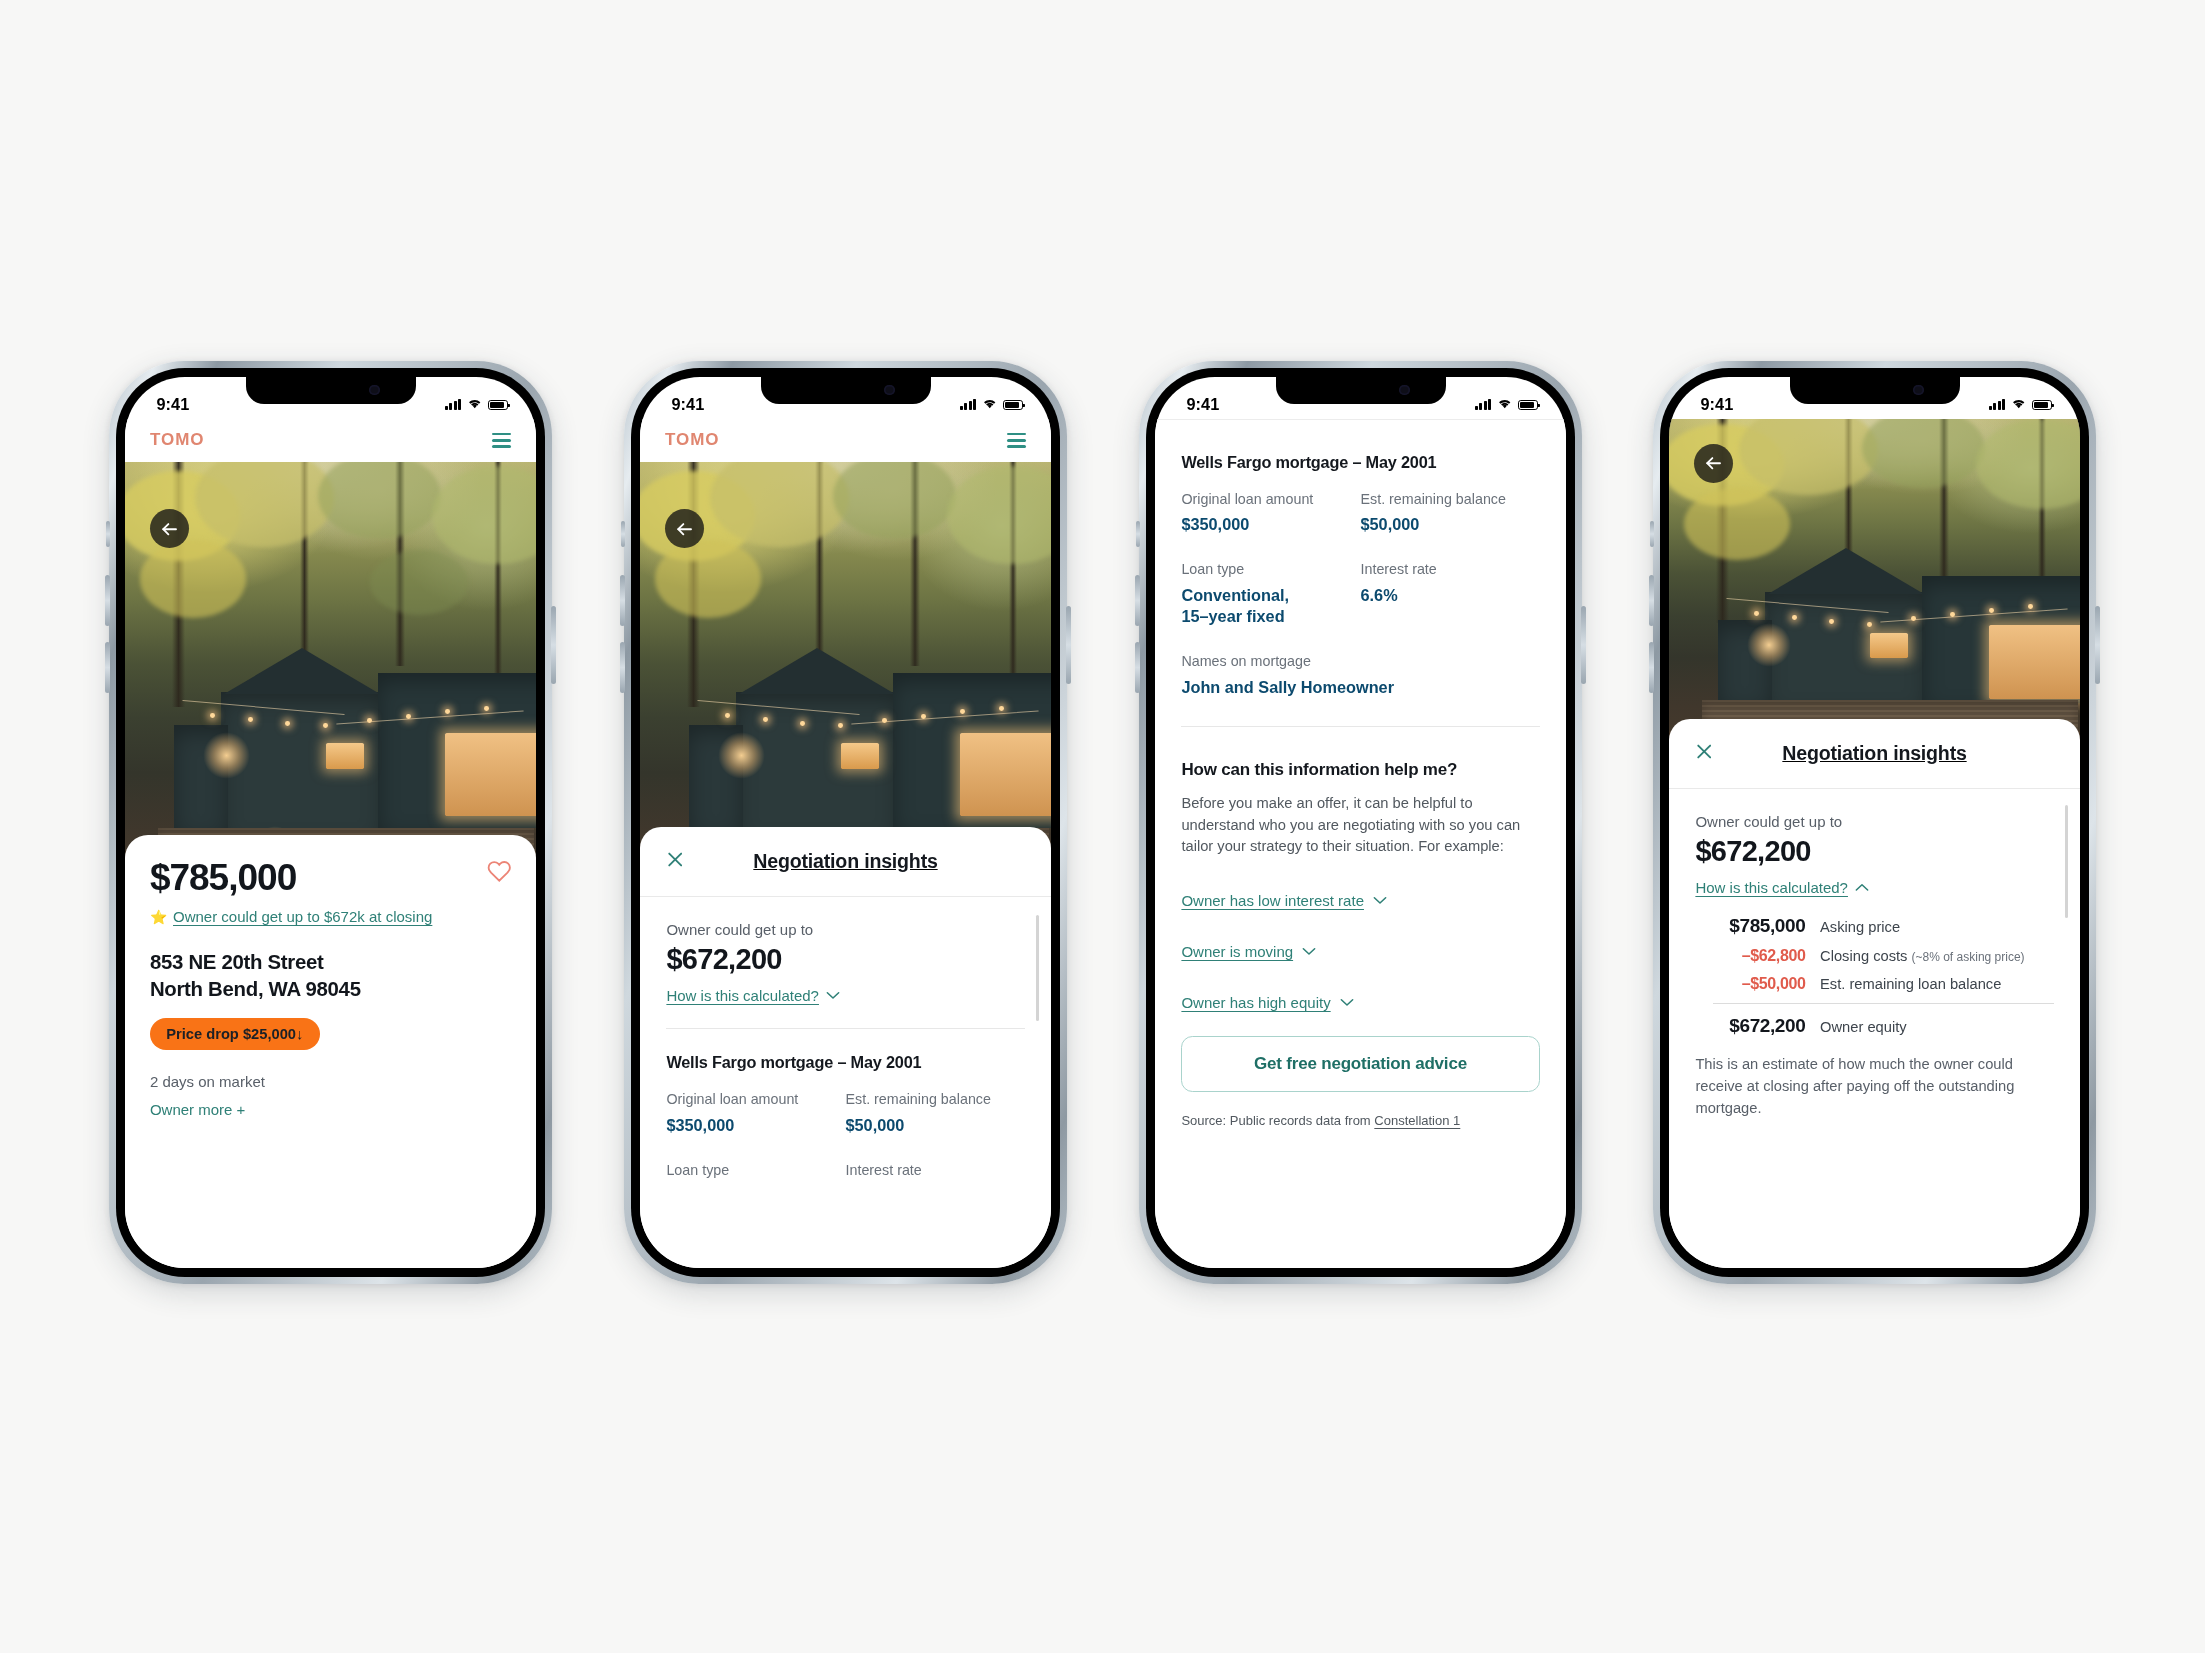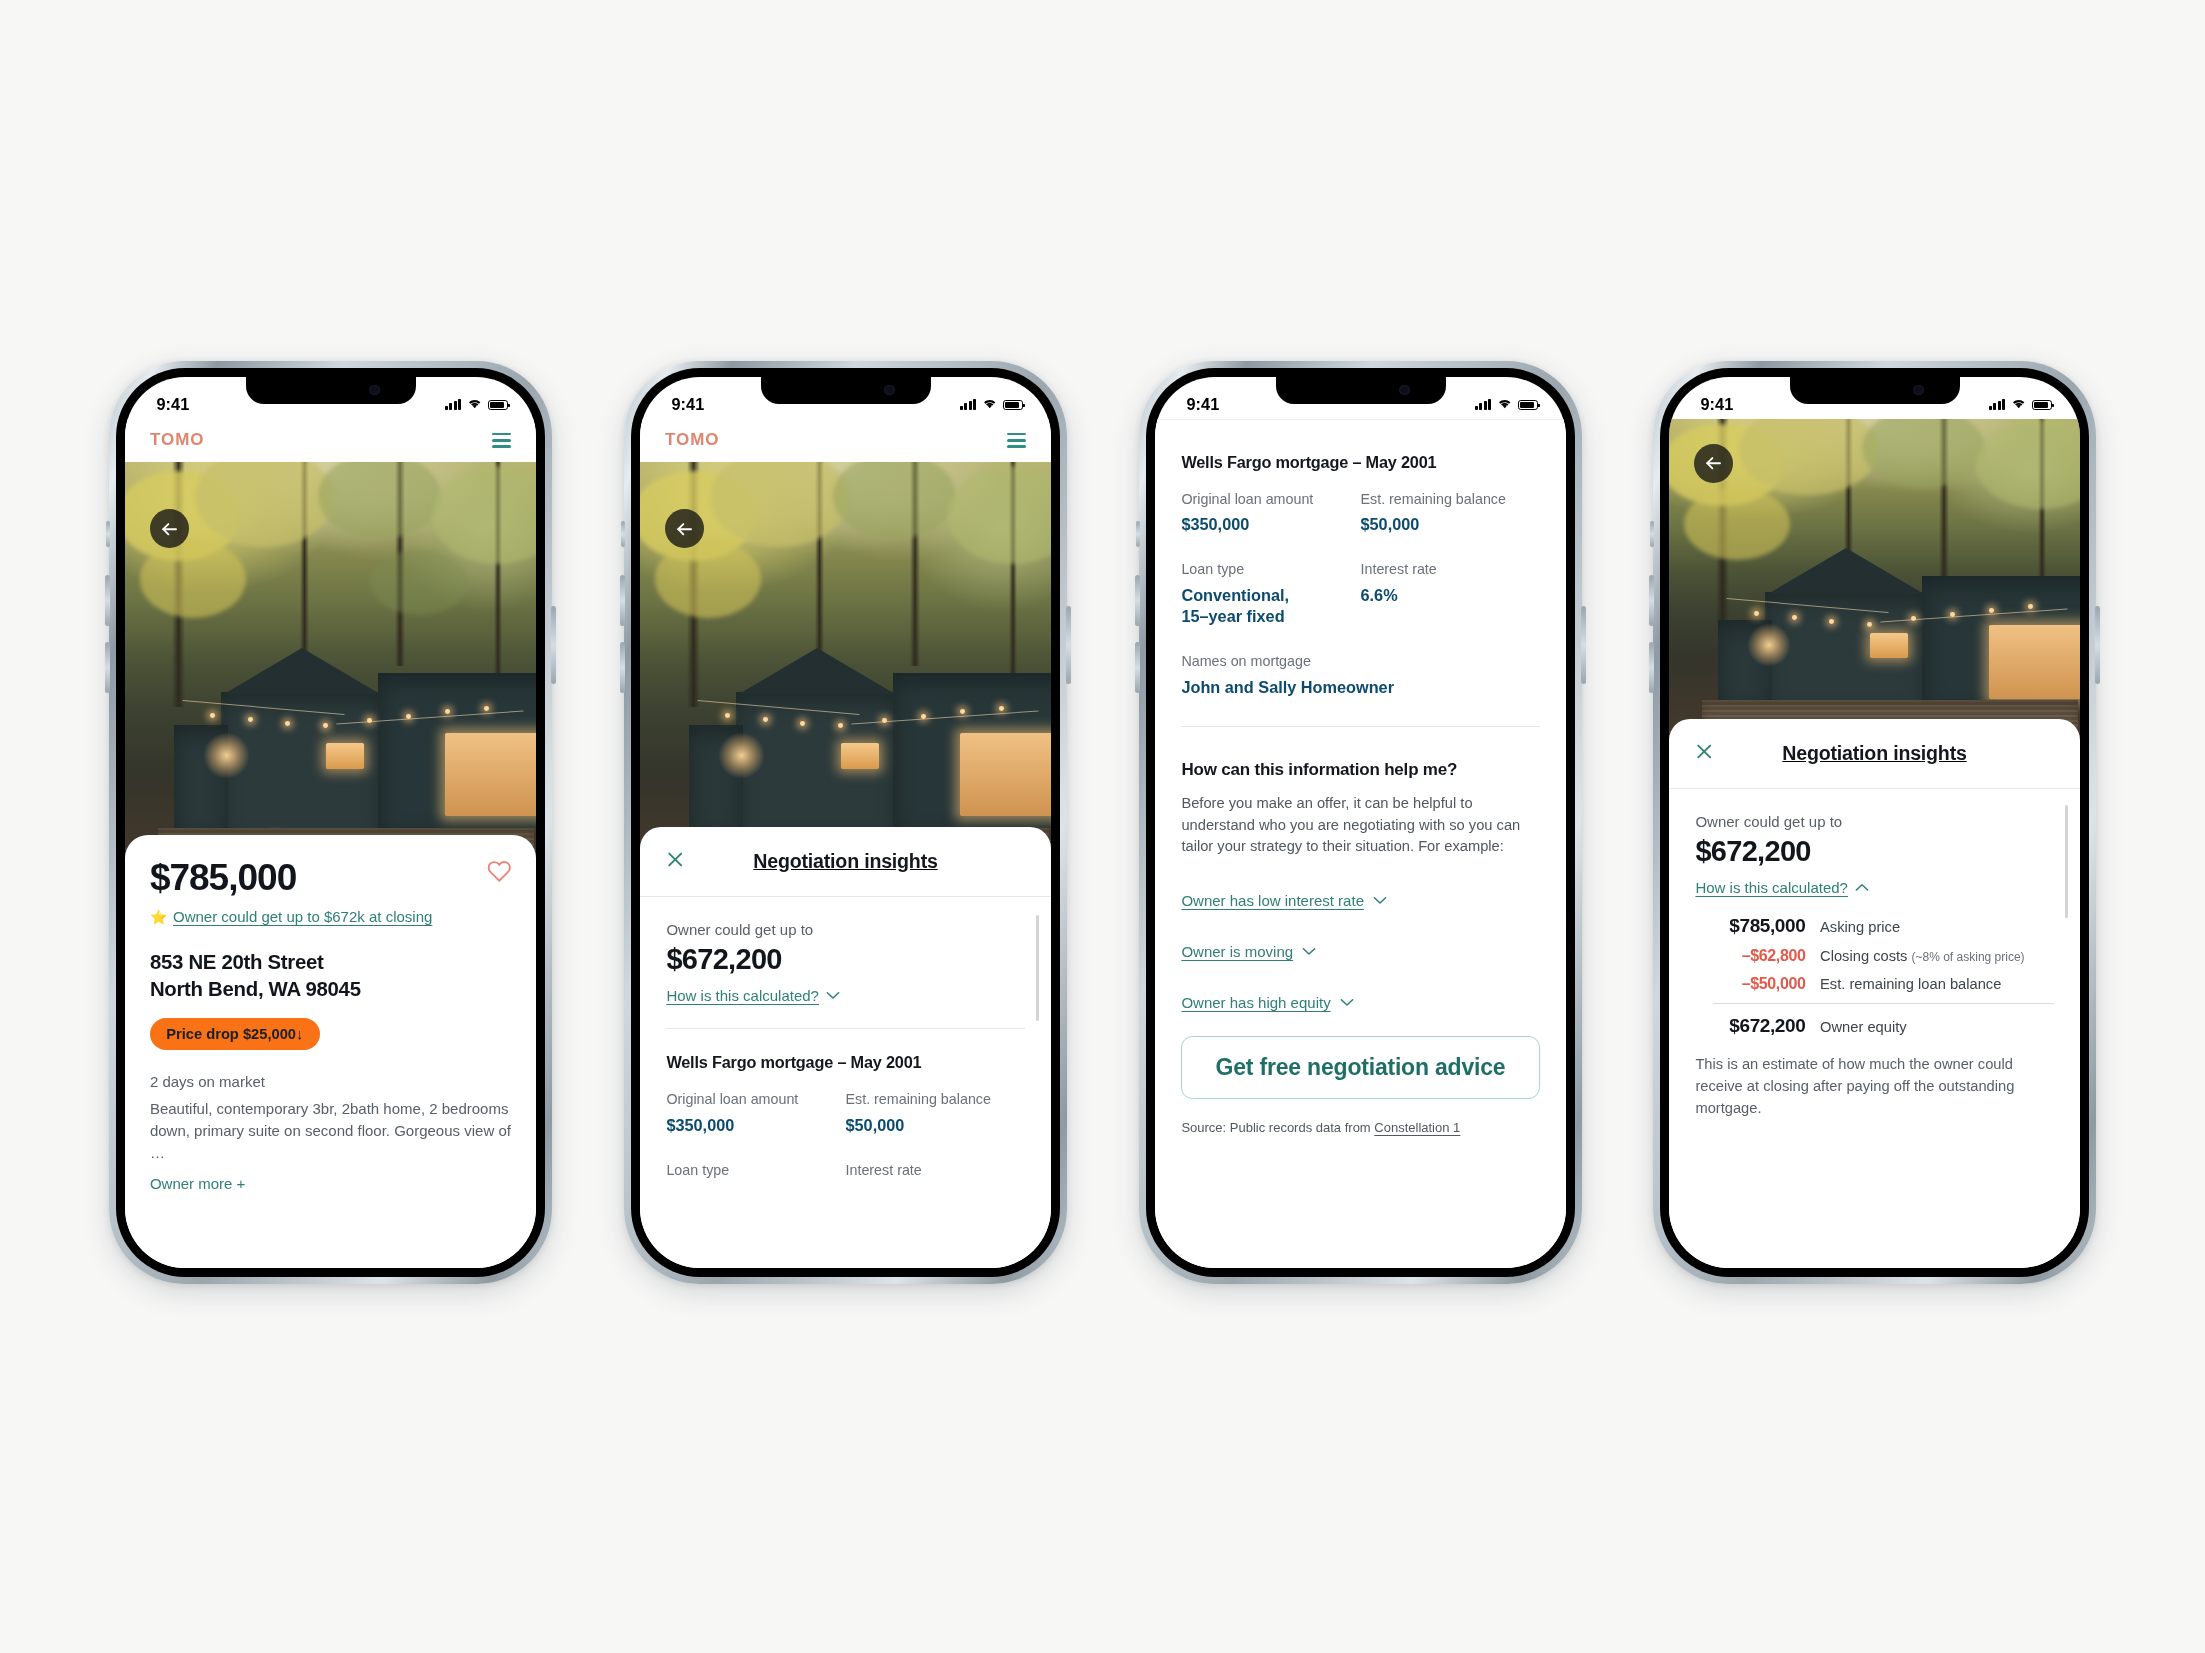--- a/index.html
+++ b/index.html
@@ -210,21 +210,21 @@
   .p3-divider { height: 0.8px; background: #ececec; margin: 0 -26px 0 -26px; }
   .p3-title { margin-top: 33px; font-size: 16.3px; font-weight: 700; color: #14181e; letter-spacing: -0.2px; }
   .helper-h { margin-top: 33px; font-size: 17px; font-weight: 800; color: #14181e; letter-spacing: -0.2px; }
   .helper-p { margin-top: 13px; font-size: 14.7px; color: #51585f; line-height: 1.48; }
   .acc { display: flex; align-items: center; gap: 9px; margin-top: 34px; font-size: 15px; color: #2f8077; }
   .acc span.txt { text-decoration: underline; text-underline-offset: 2.5px; }
   .cta {
     margin-top: 24.5px; width: 100%;
     border: 1.5px solid #a9d3cc; border-radius: 11.4px;
     background: #fff; padding: 17px 0;
-    font-size: 23px; font-weight: 800; color: #1f6f66;
+    font-size: 17px; font-weight: 800; color: #1f6f66;
     font-family: "Liberation Sans", sans-serif;
     letter-spacing: -0.2px; text-align: center;
   }
   .src { margin-top: 21px; font-size: 13px; color: #51585f; }
   .src u { color: #51585f; text-underline-offset: 2.5px; }
 </style>
 </head>
 <body>
 
 <div class="phone" style="left:109px; top:361px;">
@@ -325,21 +325,20 @@
       <div class="owner-link">
         <span class="star">⭐</span>
         <span class="txt">Owner could get up to $672k at closing</span>
       </div>
       <div class="addr">
         <div>853 NE 20th Street</div>
         <div>North Bend, WA 98045</div>
       </div>
       <div class="pill">Price drop $25,000↓</div>
       <div class="dom">2 days on market</div>
-      <div class="desc">Beautiful, contemporary 3br, 2bath home, 2 bedrooms down, primary suite on second floor. Gorgeous view of …</div>
       <div class="readmore">Owner more +</div>
     </div>
   </div>
   </div>
 </div>
 
 <div class="phone" style="left:624px; top:361px;">
   <div class="btn-side btn-sil"></div>
   <div class="btn-side btn-vu"></div>
   <div class="btn-side btn-vd"></div>

